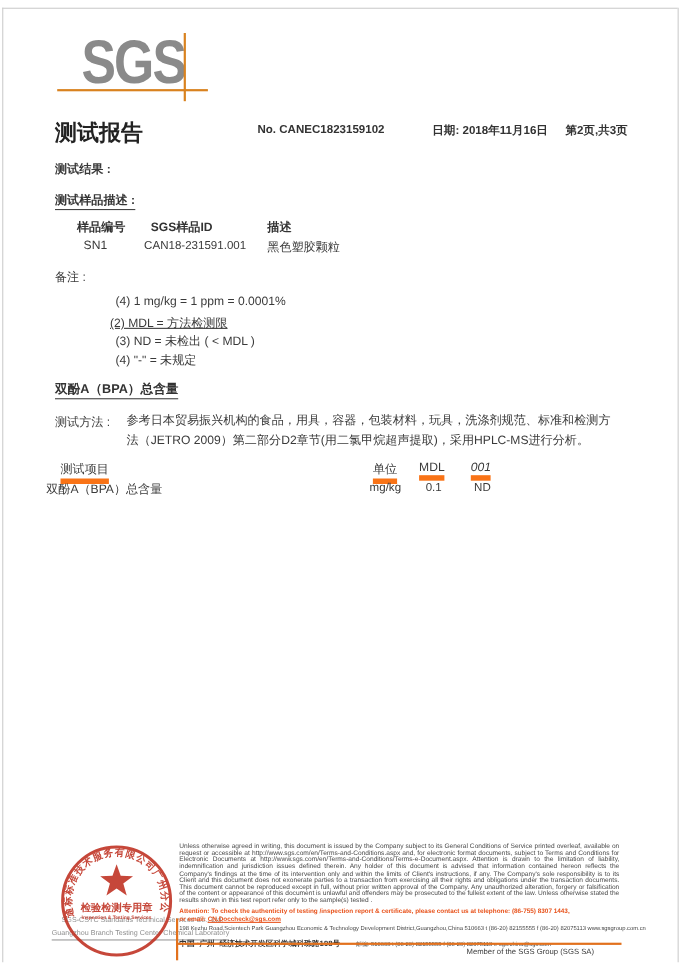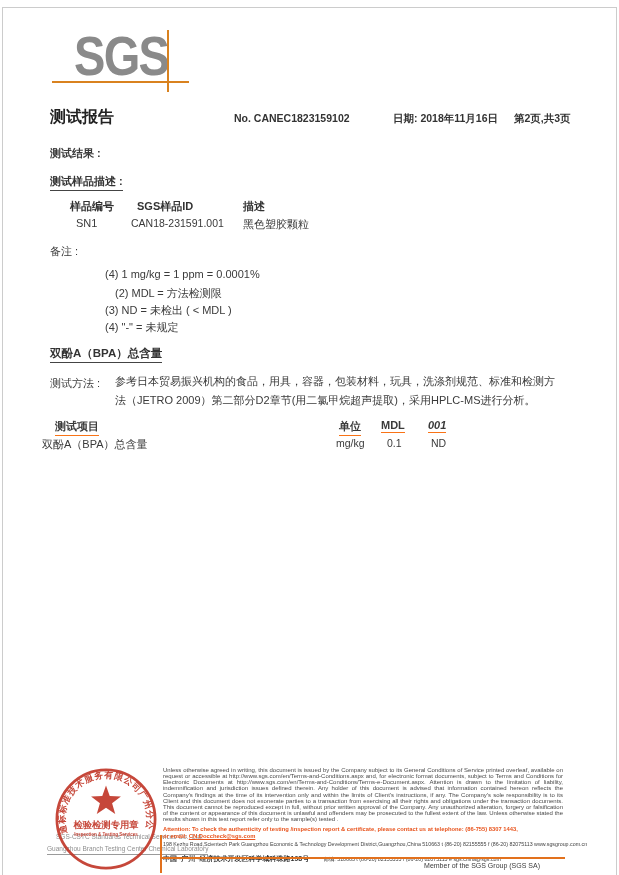--- a/index.html
+++ b/index.html
@@ -12,27 +12,27 @@
   .nowrap{white-space:nowrap;}
   .borderline{background:#cccccc;}
   
   .logo-text{
     font-weight:bold;font-size:56px;line-height:56px;color:#8a8a8a;
     letter-spacing:-2px;transform:scaleX(0.84);transform-origin:left top;
   }
   .orange{background:#d9821f;}
   .footer-orange{background:#e2711d;}
   
-  .doc-title{font-size:16px;font-weight:bold;color:#222;}
+  .doc-title{font-size:20px;font-weight:bold;color:#222;}
   .hdr-meta{font-size:10.5px;font-weight:600;color:#333;}
   
   .cn{font-size:11px;color:#3a3a3a;}
   .cn-b{font-size:11px;font-weight:bold;color:#333;}
   .u{border-bottom:1px solid #444;padding-bottom:1px;}
-  .th-u{border-bottom:1px solid #f97316;padding-bottom:1px;font-weight:bold;}
+  .th-u{border-bottom:5px solid #f97316;padding-bottom:1px;font-weight:normal;}
   .italic{font-style:italic;}
   
   .company-line{font-size:6.5px;color:#8f8f8f;}
   .disclaimer{
     width:400px;font-size:6px;line-height:6.15px;color:#4a4a4a;
     text-align:justify;
   }
   .attention{font-size:5.8px;font-weight:bold;color:#e8531c;}
   .addr{font-size:5.3px;color:#444;}
   .addr-cn{font-size:7px;font-weight:bold;color:#333;}
@@ -62,21 +62,21 @@
 
 <div class="abs cn-b nowrap" style="left:70px;top:199px;">样品编号</div>
 <div class="abs cn-b nowrap" style="left:137px;top:199px;">SGS样品ID</div>
 <div class="abs cn-b nowrap" style="left:243px;top:199px;">描述</div>
 <div class="abs cn nowrap" style="left:76px;top:217px;">SN1</div>
 <div class="abs cn nowrap" style="left:131px;top:217px;font-size:10.5px;">CAN18-231591.001</div>
 <div class="abs cn nowrap" style="left:243px;top:217px;">黑色塑胶颗粒</div>
 
 <div class="abs cn nowrap" style="left:50px;top:244px;">备注 :</div>
 <div class="abs cn nowrap" style="left:105px;top:268px;">(4) 1 mg/kg = 1 ppm = 0.0001%</div>
-<div class="abs cn nowrap" style="left:115px;top:286px;">(2) MDL = 方法检测限</div>
+<div class="abs cn nowrap" style="left:100px;top:286px;text-decoration:underline;">(2) MDL = 方法检测限</div>
 <div class="abs cn nowrap" style="left:105px;top:303px;">(3) ND = 未检出 ( &lt; MDL )</div>
 <div class="abs cn nowrap" style="left:105px;top:320px;">(4) "-" = 未规定</div>
 
 <div class="abs cn-b nowrap u" style="left:50px;top:346px;font-size:11.5px;">双酚A（BPA）总含量</div>
 
 <div class="abs cn nowrap" style="left:50px;top:376px;">测试方法 :</div>
 <div class="abs cn nowrap" style="left:115px;top:374px;text-align:center;">参考日本贸易振兴机构的食品，用具，容器，包装材料，玩具，洗涤剂规范、标准和检测方</div>
 <div class="abs cn nowrap" style="left:115px;top:393px;">法（JETRO 2009）第二部分D2章节(用二氯甲烷超声提取)，采用HPLC-MS进行分析。</div>
 
 <div class="abs cn nowrap th-u" style="left:55px;top:419px;">测试项目</div>

